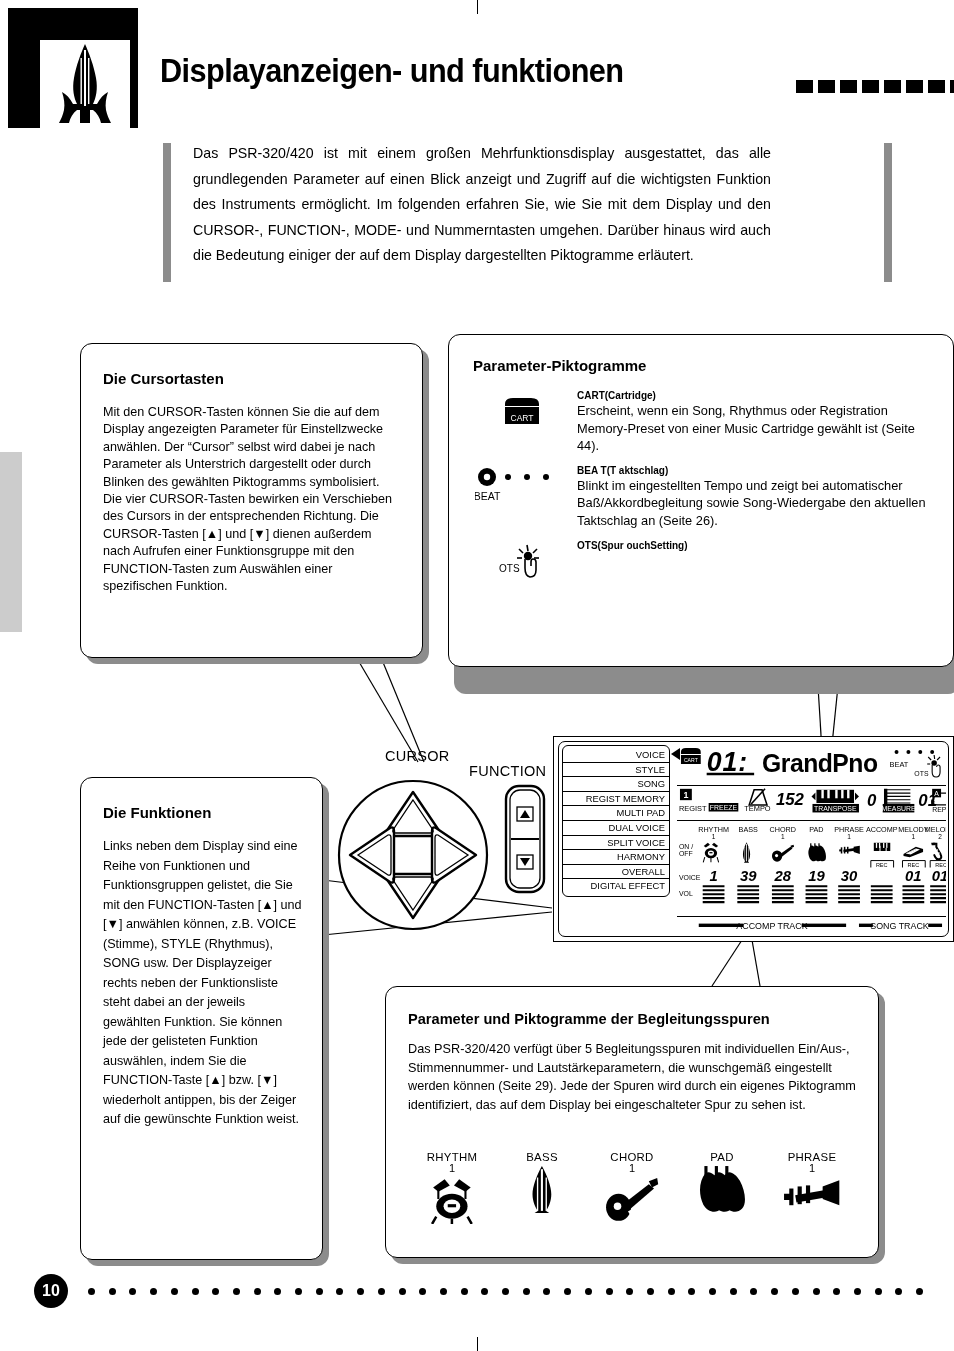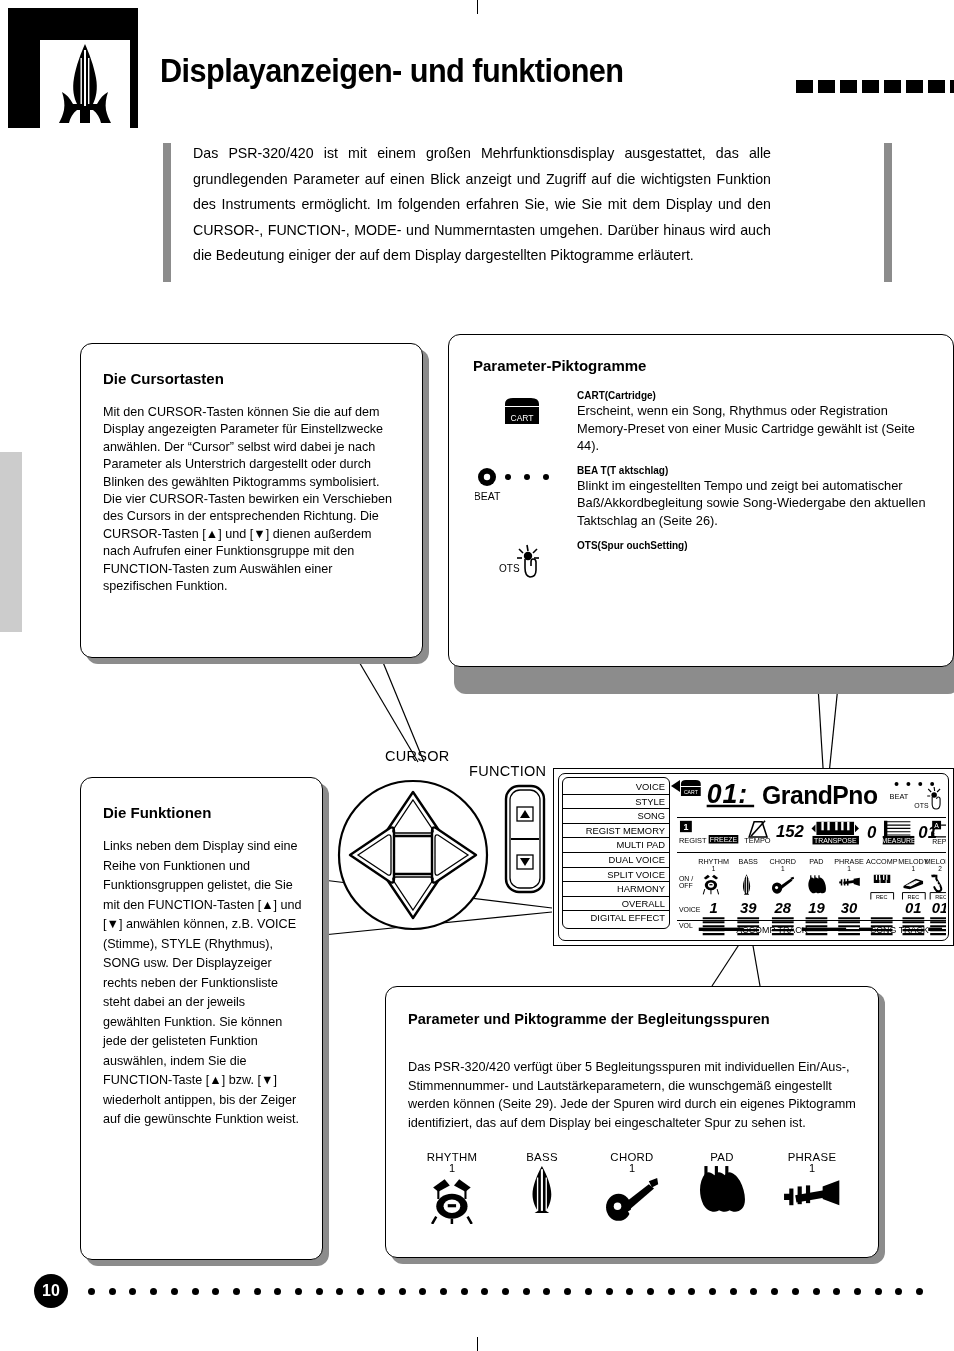--- a/index.html
+++ b/index.html
@@ -88,42 +88,42 @@
   #box-funk { left:80px; top:777px; width:243px; height:483px; }
   #box-funk-sh { left:86px; top:783px; width:243px; height:483px; }
   #box-funk .inner { padding:26px 20px 0 22px; }
   #box-funk h3 { margin-bottom:16px; }
   #box-funk p { font-size:12.6px; line-height:19.5px; }
 
   
   #box-tracks { left:385px; top:986px; width:494px; height:272px; }
   #box-tracks-sh { left:391px; top:992px; width:494px; height:272px; }
   #box-tracks .inner { padding:24px 22px 0 22px; }
-  #box-tracks h3 { margin-bottom:31px; font-size:14.6px; }
+  #box-tracks h3 { margin-bottom:13px; font-size:14.6px; }
   #box-tracks p { font-size:12.7px; line-height:18.6px; }
 
   .trackicons { position:absolute; left:0; top:164px; width:100%;
                 display:flex; justify-content:center; gap:20px; }
   .trk { width:70px; text-align:center; }
   .trk .tlab { font-size:11.4px; letter-spacing:0.3px; }
   .trk .tnum { font-size:11px; line-height:11px; }
   .trk .tsvg { margin-top:2px; height:48px; }
 
   
   .leaders { position:absolute; left:0; top:0; width:954px; height:1351px; z-index:2; }
 
   .lbl-cursor { position:absolute; left:385px; top:748px; font-size:14.5px; letter-spacing:0.3px; z-index:5;}
   .lbl-function { position:absolute; left:469px; top:763px; font-size:14.5px; letter-spacing:0.3px; z-index:5;}
 
   .cursor-pad { position:absolute; left:336px; top:778px; width:155px; height:155px; z-index:5; }
   .function-btn { position:absolute; left:503px; top:783px; width:44px; height:112px; z-index:5; }
 
   
   .lcd-unit {
-    position:absolute; left:553px; top:768px; width:401px; height:178px;
+    position:absolute; left:553px; top:736px; width:401px; height:206px;
     border:1.8px solid #000; background:#fff; z-index:5;
   }
   .lcd-screen {
     position:absolute; left:4px; top:4px; right:4px; bottom:4px;
     border:1.4px solid #000; border-radius:7px; background:#fff;
     overflow:hidden;
   }
   
   .fn-list {
     position:absolute; left:3px; top:3px; width:108px;

